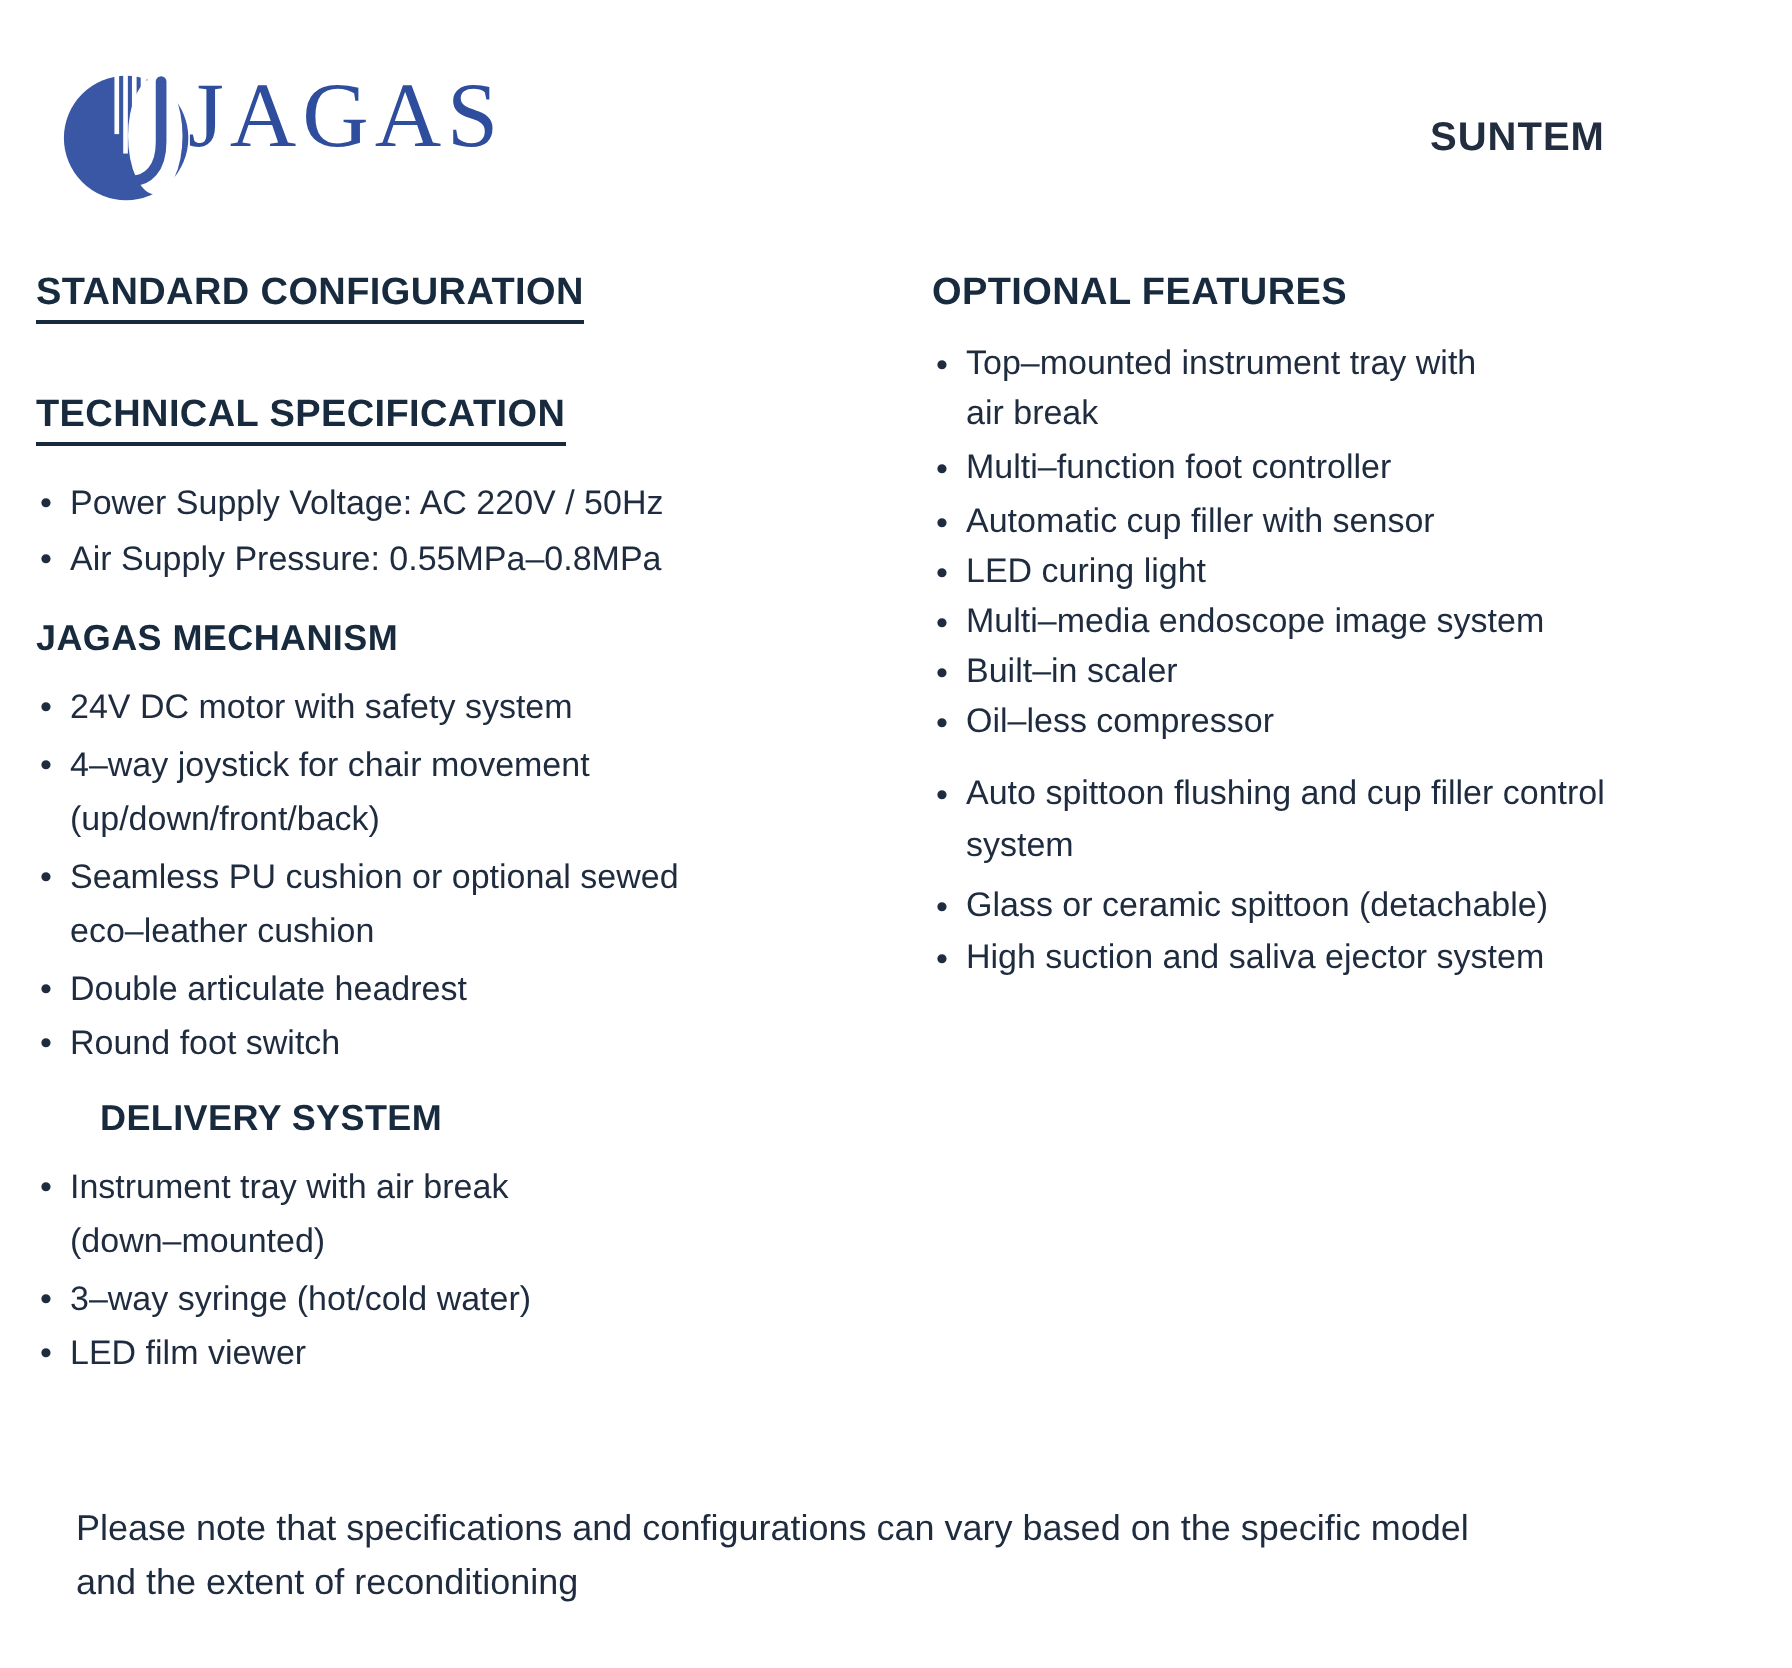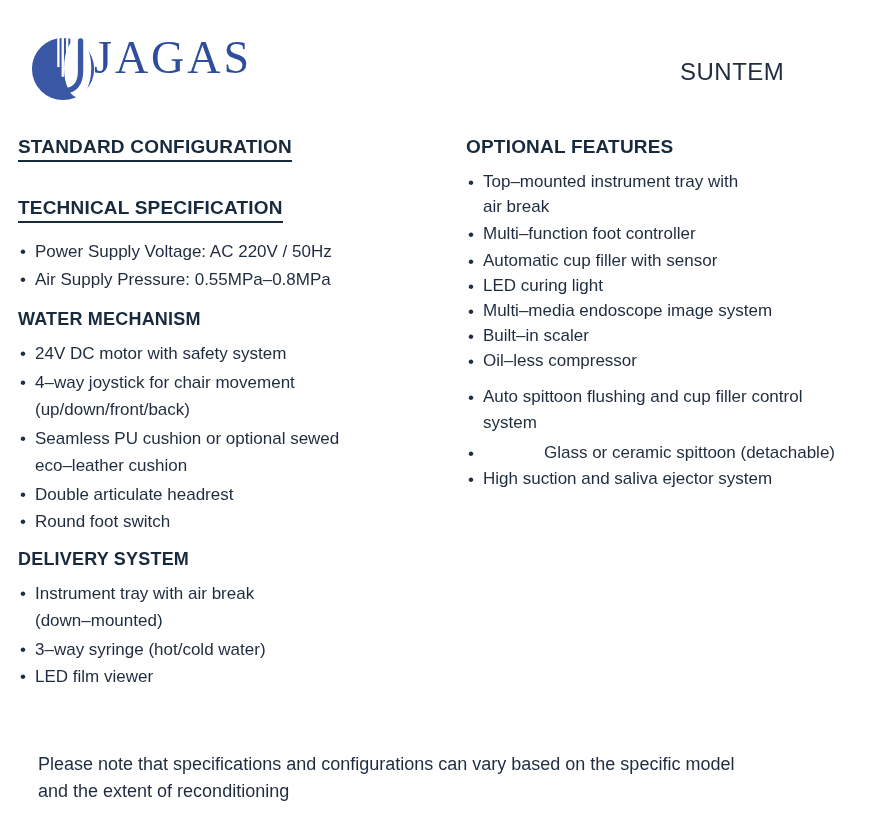--- a/index.html
+++ b/index.html
@@ -38,25 +38,25 @@
     line-height: 20px;
     letter-spacing: 1.5px;
     word-spacing: 5px;
     color: #2e4d9c;
     margin-top: 1px;
     padding-left: 5px;
   }
   .product-name {
     position: absolute;
     top: 58px;
-    left: 680px;
-    font-size: 24px;
+    left: 715px;
+    font-size: 20px;
     letter-spacing: 0.5px;
     color: #222e40;
-    font-weight: 400;
+    font-weight: 700;
   }
 
   
   .columns {
     position: absolute;
     top: 128px;
     left: 18px;
     right: 0;
     display: flex;
   }
@@ -105,32 +105,32 @@
     font-size: 17px;
     line-height: 27px;
     color: #1f2c3f;
   }
   
   .col-left .list-tech { margin-top: 15px; }
   .col-left .list-tech li { line-height: 28px; }
   .col-left .head-chair { margin-top: 14px; }
   .col-left .list-chair { margin-top: 10px; }
   .col-left .list-chair li.gap { margin-top: 2px; }
-  .col-left .head-delivery { margin-top: 13px; }
+  .col-left .head-delivery { margin-top: 13px; margin-left: 32px; }
   .col-left .list-delivery { margin-top: 10px; }
   .col-left .list-delivery li.gap { margin-top: 2px; }
 
   
   .col-right .list-optional { margin-top: 11px; }
   .col-right .list-optional li { line-height: 25px; }
   .col-right .list-optional li.gap { margin-top: 2px; }
   .col-right .head-water { margin-top: 14px; }
   .col-right .list-water { margin-top: 11px; }
   .col-right .list-water li { line-height: 26px; }
-  .col-right .list-water li.gap { margin-top: 4px; text-align: center; }
+  .col-right .list-water li.gap { margin-top: 4px; }
 
   
   .footer-note {
     position: absolute;
     left: 38px;
     top: 751px;
     width: 840px;
     font-size: 18px;
     line-height: 27px;
     white-space: pre-line;
@@ -162,21 +162,21 @@
 
     <section class="col-left">
       <h2 class="title-underlined first">STANDARD CONFIGURATION</h2>
 
       <h2 class="title-underlined second">TECHNICAL SPECIFICATION</h2>
       <ul class="spec-list list-tech">
         <li>Power Supply Voltage: AC 220V / 50Hz</li>
         <li>Air Supply Pressure: 0.55MPa–0.8MPa</li>
       </ul>
 
-      <h3 class="section-title head-chair">WATER MECHANISM</h3>
+      <h3 class="section-title head-chair">JAGAS MECHANISM</h3>
       <ul class="spec-list list-chair">
         <li>24V DC motor with safety system</li>
         <li class="gap">4–way joystick for chair movement
 (up/down/front/back)</li>
         <li class="gap">Seamless PU cushion or optional sewed
 eco–leather cushion</li>
         <li class="gap">Double articulate headrest</li>
         <li>Round foot switch</li>
       </ul>
 

